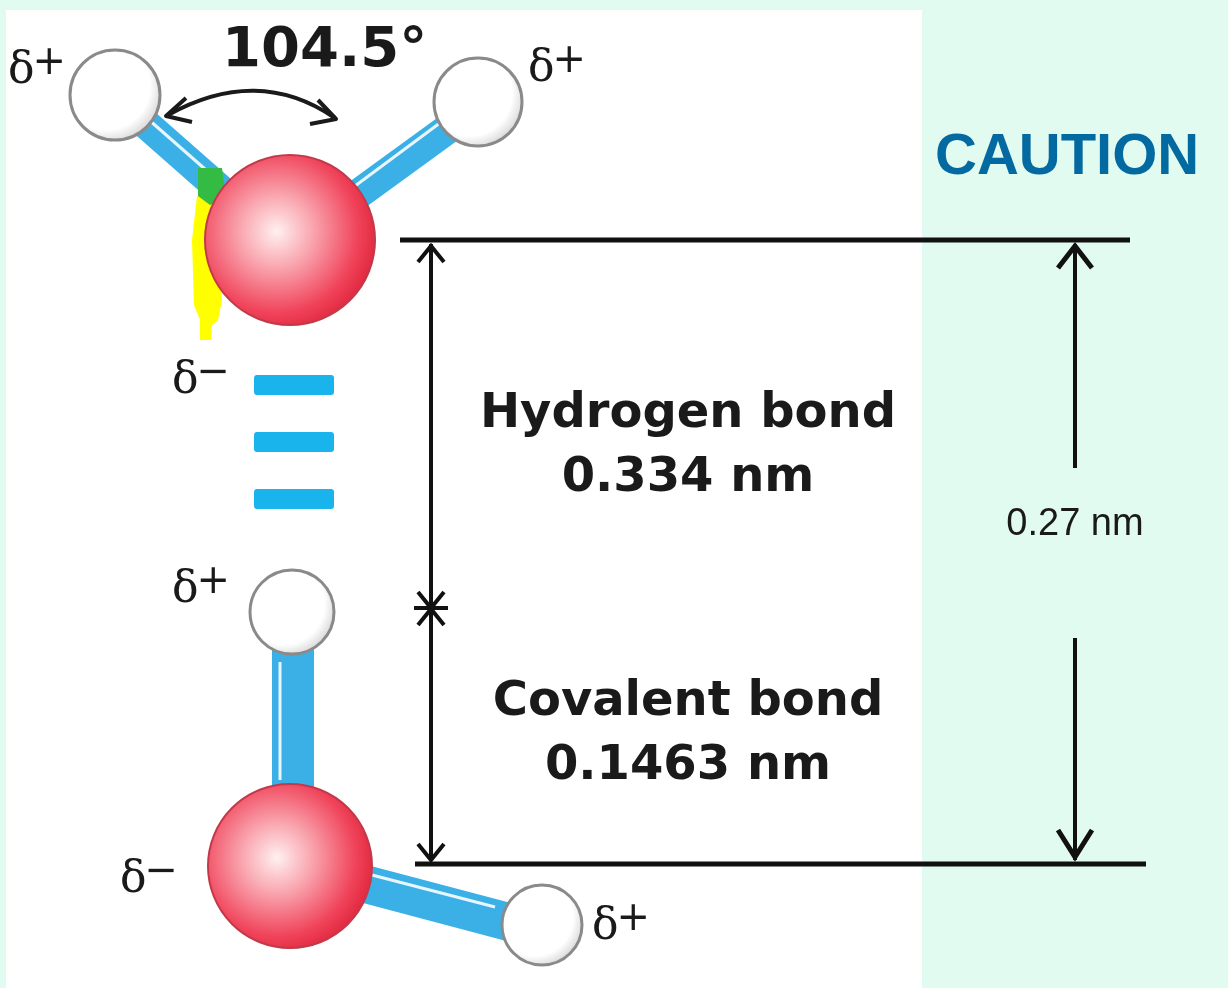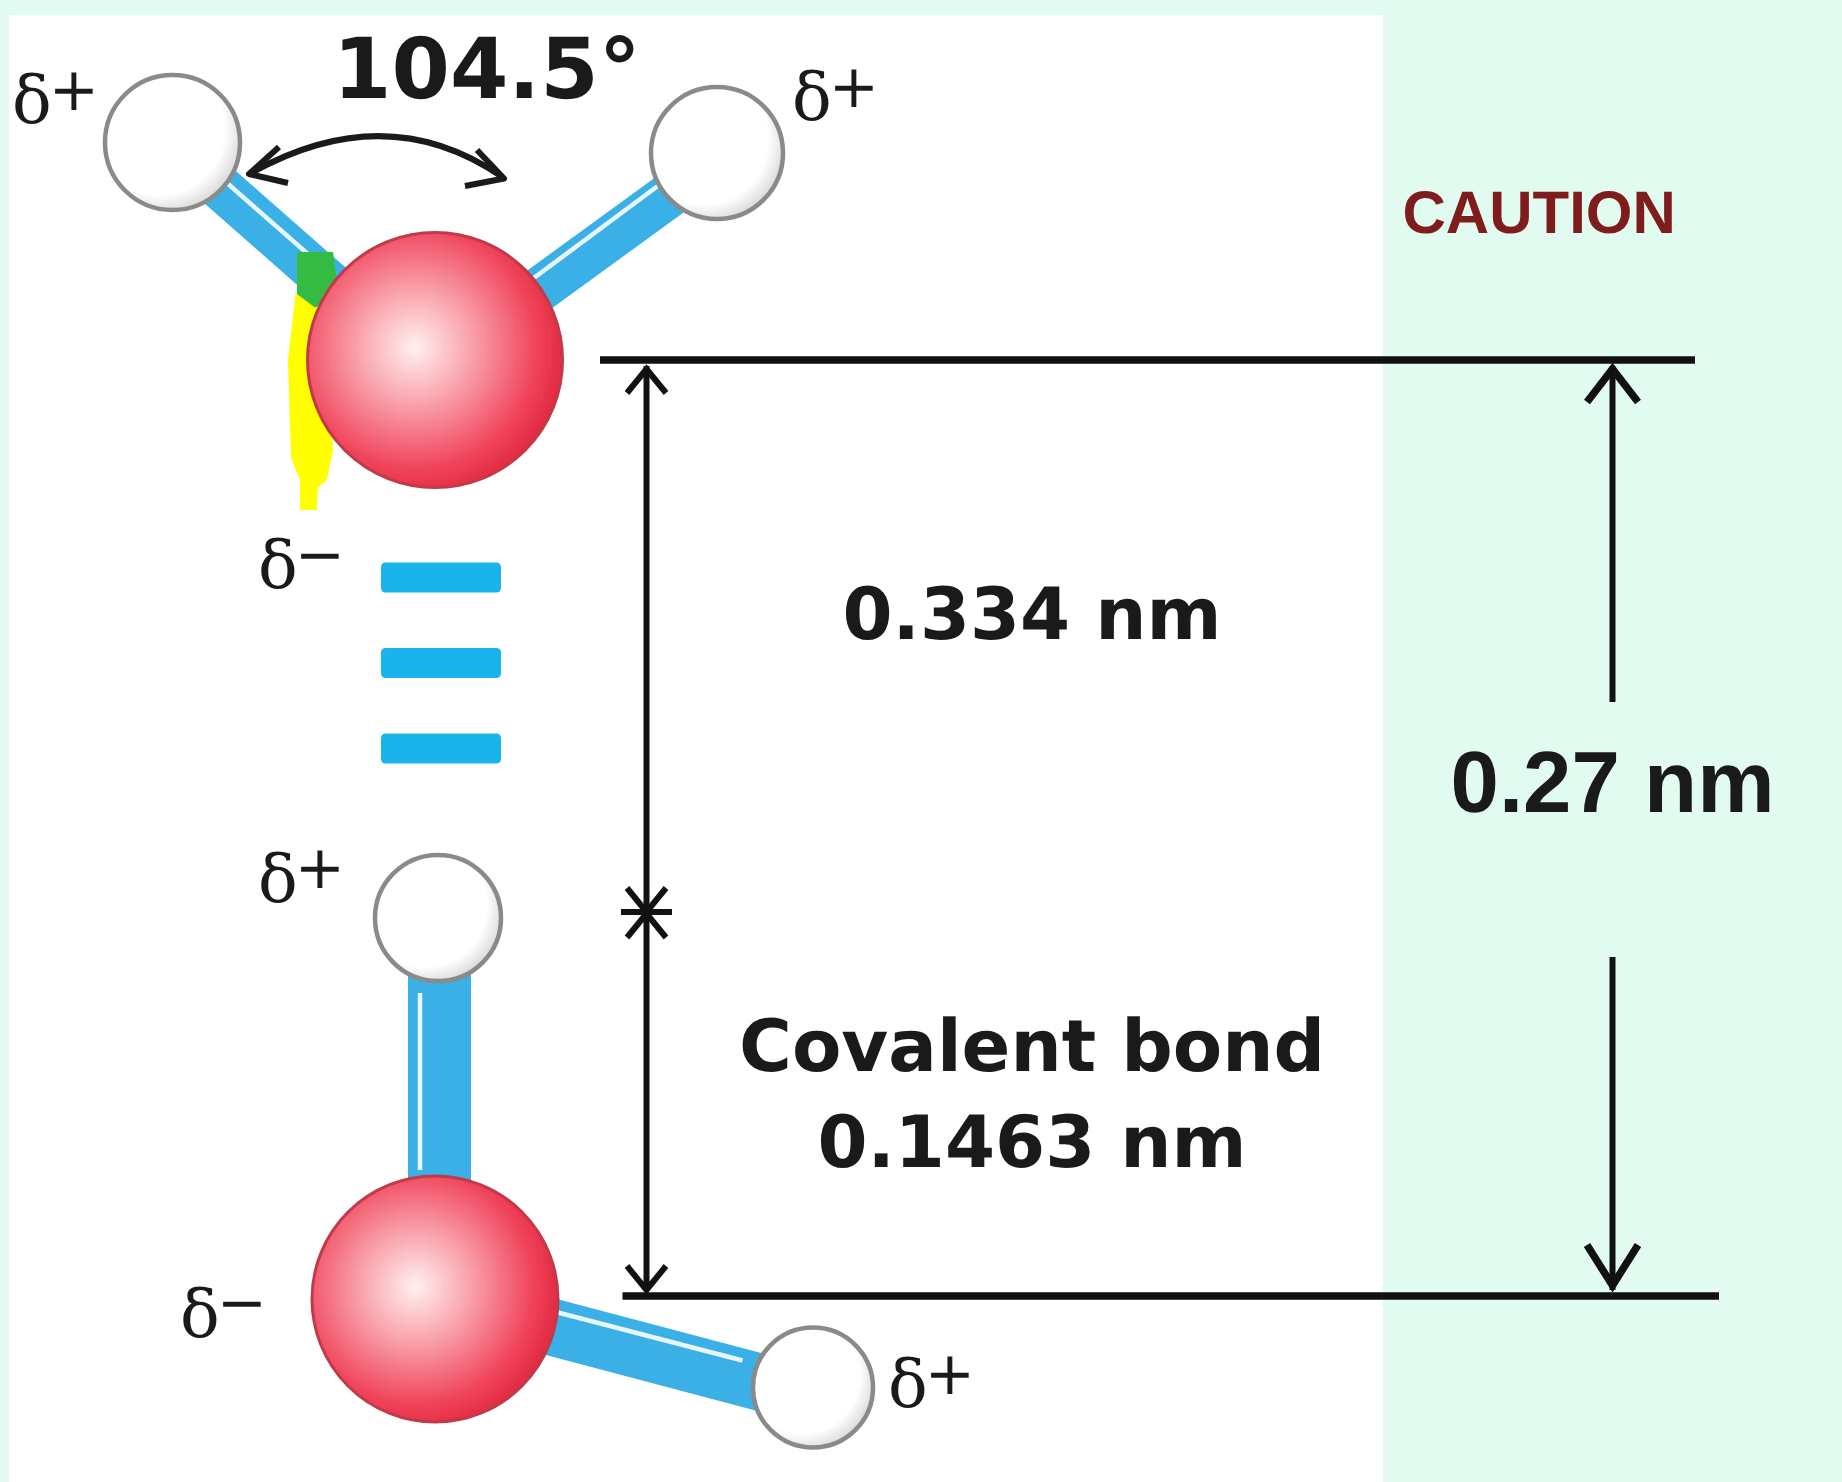--- a/index.html
+++ b/index.html
@@ -3,24 +3,24 @@
 <meta charset="utf-8">
 <style>
   html,body{margin:0;padding:0;}
   body{width:1228px;height:988px;position:relative;overflow:hidden;background:#e2fbf0;
        font-family:"Liberation Sans","DejaVu Sans",sans-serif;}
   .canvas{position:absolute;left:6px;top:10px;width:916px;height:978px;background:#ffffff;}
   .panel{position:absolute;left:922px;top:0;width:306px;height:988px;background:#e2fbf0;}
   svg.diagram{position:absolute;left:0;top:0;width:1228px;height:988px;}
   .delta{position:absolute;font-family:"DejaVu Serif",serif;font-size:44px;color:#1a1a1a;line-height:1;}
   .delta sup{font-family:"DejaVu Sans",sans-serif;font-size:40px;font-weight:normal;position:relative;top:-6px;margin-left:-2px;vertical-align:top;line-height:1;}
-  .caution{position:absolute;left:935px;top:120px;font-size:40px;font-weight:bold;color:#7f1d1d;letter-spacing:0px;}
+  .caution{position:absolute;left:935px;top:120px;font-size:58px;font-weight:bold;color:#0369a1;letter-spacing:0px;}
   .angle{position:absolute;left:222px;top:14px;font-size:56px;font-family:"DejaVu Sans",sans-serif;font-weight:bold;color:#1a1a1a;}
   .center-text{position:absolute;text-align:center;font-family:"DejaVu Sans",sans-serif;font-weight:bold;color:#1a1a1a;font-size:48px;line-height:64px;}
-  .right-text{position:absolute;text-align:center;font-weight:bold;color:#1a1a1a;font-size:58px;line-height:56px;font-family:"Liberation Sans",sans-serif;}
+  .right-text{position:absolute;text-align:center;font-weight:normal;color:#1a1a1a;font-size:38px;line-height:56px;font-family:"Liberation Sans",sans-serif;}
 </style>
 </head>
 <body>
 
 <div class="canvas"></div>
 <div class="panel"></div>
 
 <svg class="diagram" viewBox="0 0 1228 988" xmlns="http://www.w3.org/2000/svg">
   <defs>
     <radialGradient id="oGrad" cx="0.42" cy="0.45" r="0.6">
@@ -97,20 +97,21 @@
 
 <div class="delta" style="left:172px;top:356px;"><span>δ</span><sup>−</sup></div>
 
 <div class="delta" style="left:172px;top:565px;"><span>δ</span><sup>+</sup></div>
 
 <div class="delta" style="left:120px;top:855px;"><span>δ</span><sup>−</sup></div>
 
 <div class="delta" style="left:592px;top:902px;"><span>δ</span><sup>+</sup></div>
 
 <div class="center-text" style="left:448px;top:378px;width:480px;">
+  <div>Hydrogen bond</div>
   <div>0.334 nm</div>
 </div>
 
 <div class="center-text" style="left:448px;top:666px;width:480px;">
   <div>Covalent bond</div>
   <div>0.1463 nm</div>
 </div>
 
 <div class="right-text" style="left:935px;top:494px;width:280px;">
   <div>0.27 nm</div>

